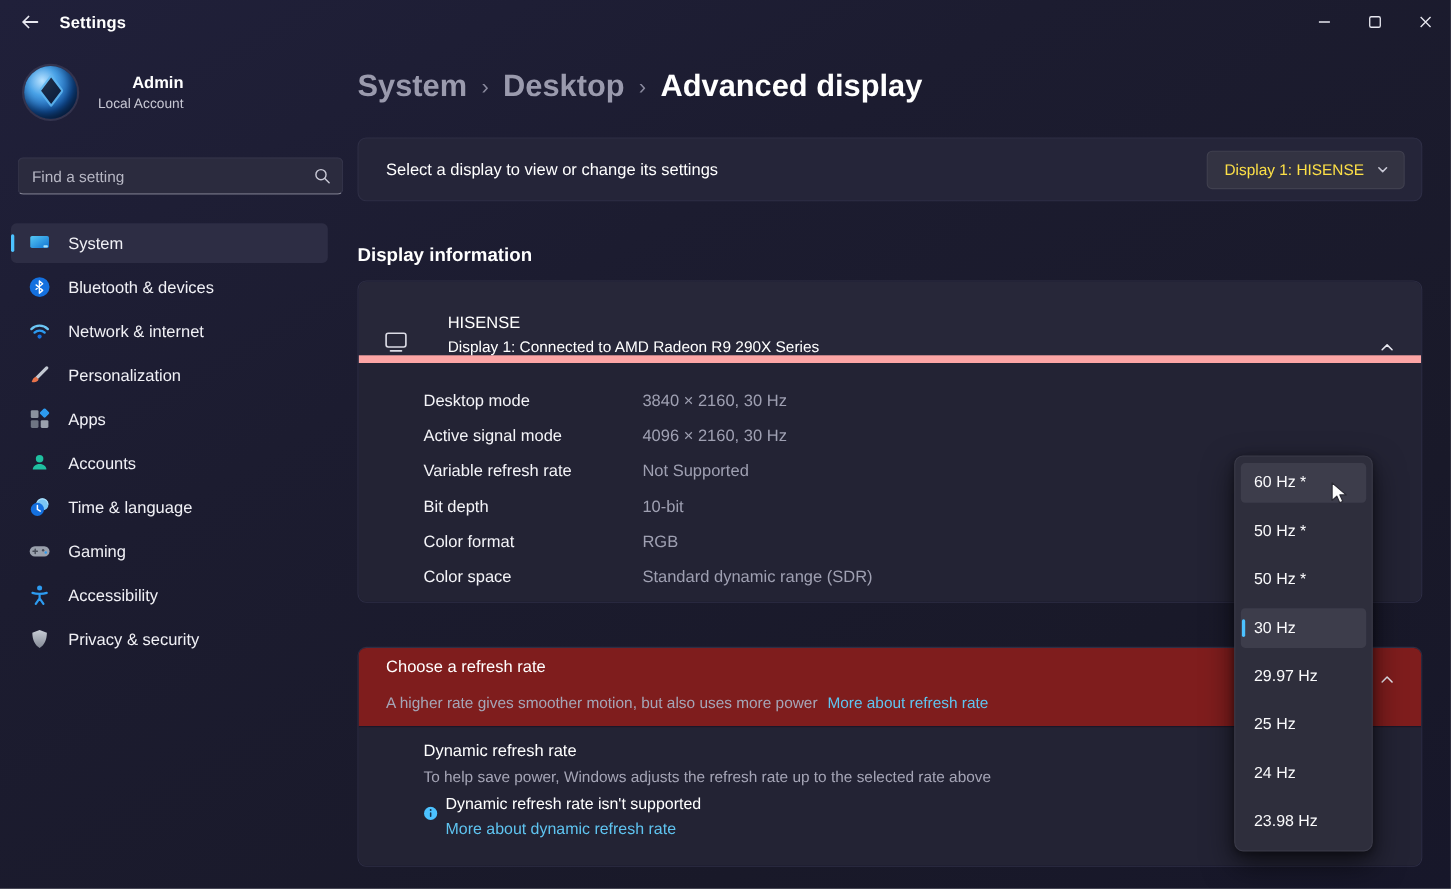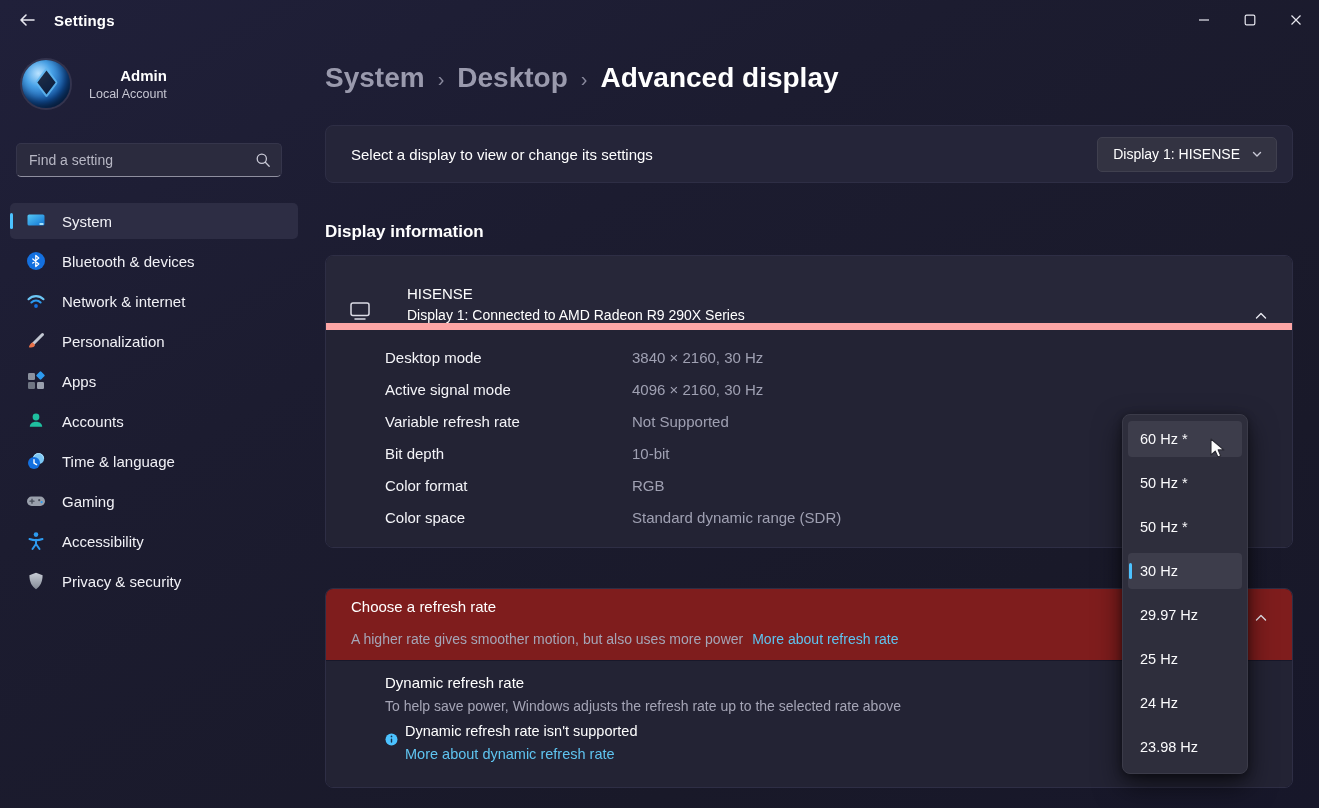--- a/index.html
+++ b/index.html
@@ -23,21 +23,21 @@
   .sidebar { position:absolute; top:40px; left:0; bottom:0; width:312px; }
   .user-row { display:flex; align-items:center; gap:19px; margin:20px 0 0 22px;text-align:right; }
   .avatar { width:48px; height:48px; border-radius:50%; position:relative; flex:none;
     background:radial-gradient(circle at 34% 28%, #b9e2ff 0%, #4aa3e8 28%, #1255a8 62%, #071d4a 100%);
     box-shadow:0 0 0 2px #34344e, inset -4px -6px 10px rgba(0,0,0,.55); }
   .avatar::after { content:""; position:absolute; left:15px; top:13px; width:15px; height:15px;
     background:#0b1026; transform:rotate(45deg) skew(8deg,8deg); border:2px solid #5fb6f0; border-radius:2px; opacity:.85; }
   .user-name { font-size:15px; font-weight:700; }
   .user-type { font-size:12.5px; color:#c6c6d2; margin-top:3px; }
 
-  .search-box { position:absolute; top:103px; left:16px; width:266px; height:34px;
+  .search-box { position:absolute; top:103px; left:16px; width:296px; height:34px;
     background:#2b2b3e; border:1px solid #35354b; border-bottom:1px solid #8f8f9f; border-radius:5px;
     display:flex; align-items:center; }
   .search-box input { flex:1; background:transparent; border:none; outline:none;
     font-family:"Liberation Sans",sans-serif; font-size:14px; color:#d7d7e0; padding:0 8px 0 12px; }
   .search-box input::placeholder { color:#b7b7c4; }
   .search-icon { margin-right:10px; flex:none; }
 
   .nav { position:absolute; top:163px; left:10px; right:14px; }
   .nav-item { position:relative; height:36px; margin-bottom:4px; border-radius:5px;
     display:flex; align-items:center; gap:16px; padding-left:16px; font-size:15px; color:#f1f1f6; }
@@ -54,35 +54,35 @@
   .crumb-sep { color:#8a8a9e; font-size:20px; font-weight:400; padding-top:3px; }
   .crumb-current { color:#ffffff; }
 
   .card { background:#252539; border:1px solid #2e2e45; border-radius:8px; }
 
   .card-select { position:absolute; left:13px; top:85px; width:968px; height:58px;
     display:flex; align-items:center; padding:0 15px 0 25px; }
   .card-select-label { font-size:15px; }
   .select-btn { margin-left:auto; height:35px; background:#333342; border:1px solid #40404f;
     border-radius:5px; display:flex; align-items:center; gap:11px; padding:0 13px 0 15px;
-    font-size:14px; color:#ffffff; }
+    font-size:14px; color:#fde047; }
 
   .section-title { position:absolute; left:13px; top:182px; font-size:17px; font-weight:700; }
 
   .card-info { position:absolute; left:13px; top:215px; width:968px; border-radius:8px; overflow:hidden;
     border:1px solid #2e2e45; }
   .exp-header { height:74px; background:#272739; display:flex; align-items:flex-end;
     padding:0 24px 0 21px; border-bottom:7px solid #fca5a5;gap:16px; }
   .exp-header .dev-ico { margin-right:18px; flex:none; }
   .exp-title { font-size:15px; font-weight:400; }
   .exp-sub { font-size:14px; color:#ffffff; margin-top:5px; }
   .chev-btn { margin-left:auto; flex:none; }
   .card-body { background:#232334; padding:11px 24px 14px 59px; }
 
-  .info-row { display:flex; align-items:center; height:32px; font-size:15px;gap:48px; }
+  .info-row { display:flex; align-items:flex-end; height:32px; font-size:15px; }
   .info-label { width:199px; color:#f4f4f8; flex:none; }
   .info-value { color:#9fa0b2; }
   .text-link { color:#5fc4f0; text-decoration:none; }
   .info-link-row { margin-top:7px; font-size:15px; }
 
   .card-refresh { position:absolute; left:13px; top:548px; width:968px; border-radius:8px; overflow:hidden;
     border:1px solid #2e2e45; }
   .rr-header { position:relative; background:#7f1d1d; padding:9px 24px 13px 25px; border-bottom:1px solid #18182a; }
   .rr-title { font-size:15px; }
   .rr-subrow { margin-top:16px; font-size:14px; color:#a5a5b6; display:flex; gap:9px; }

